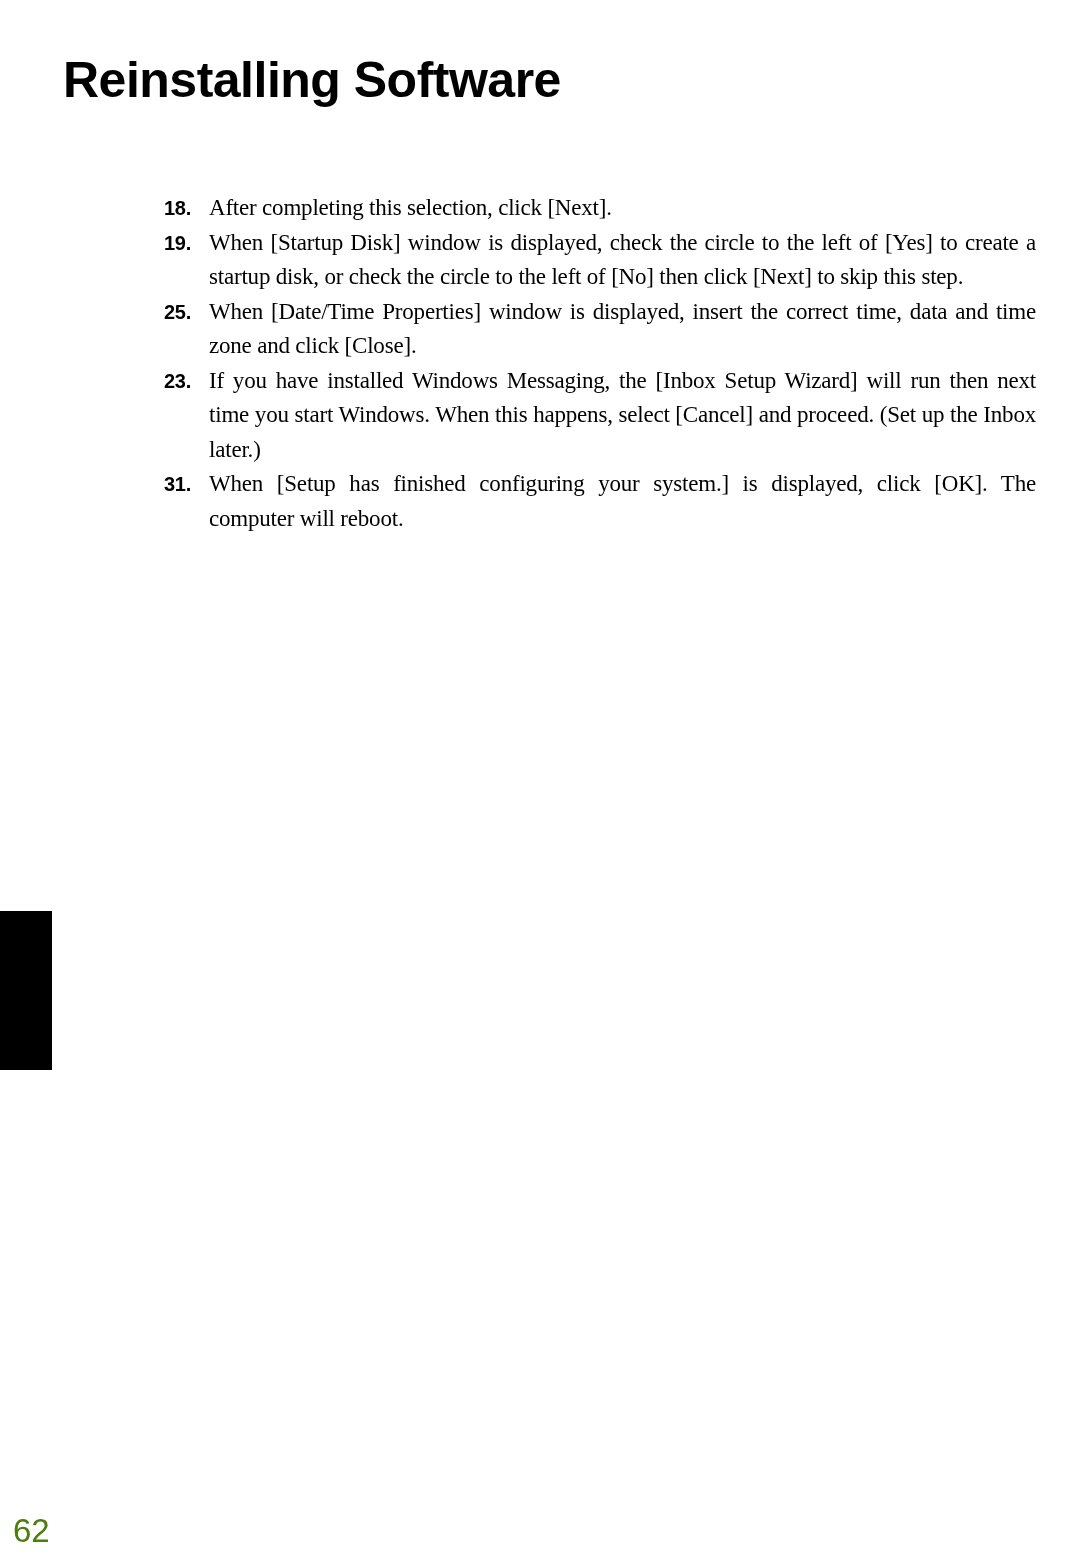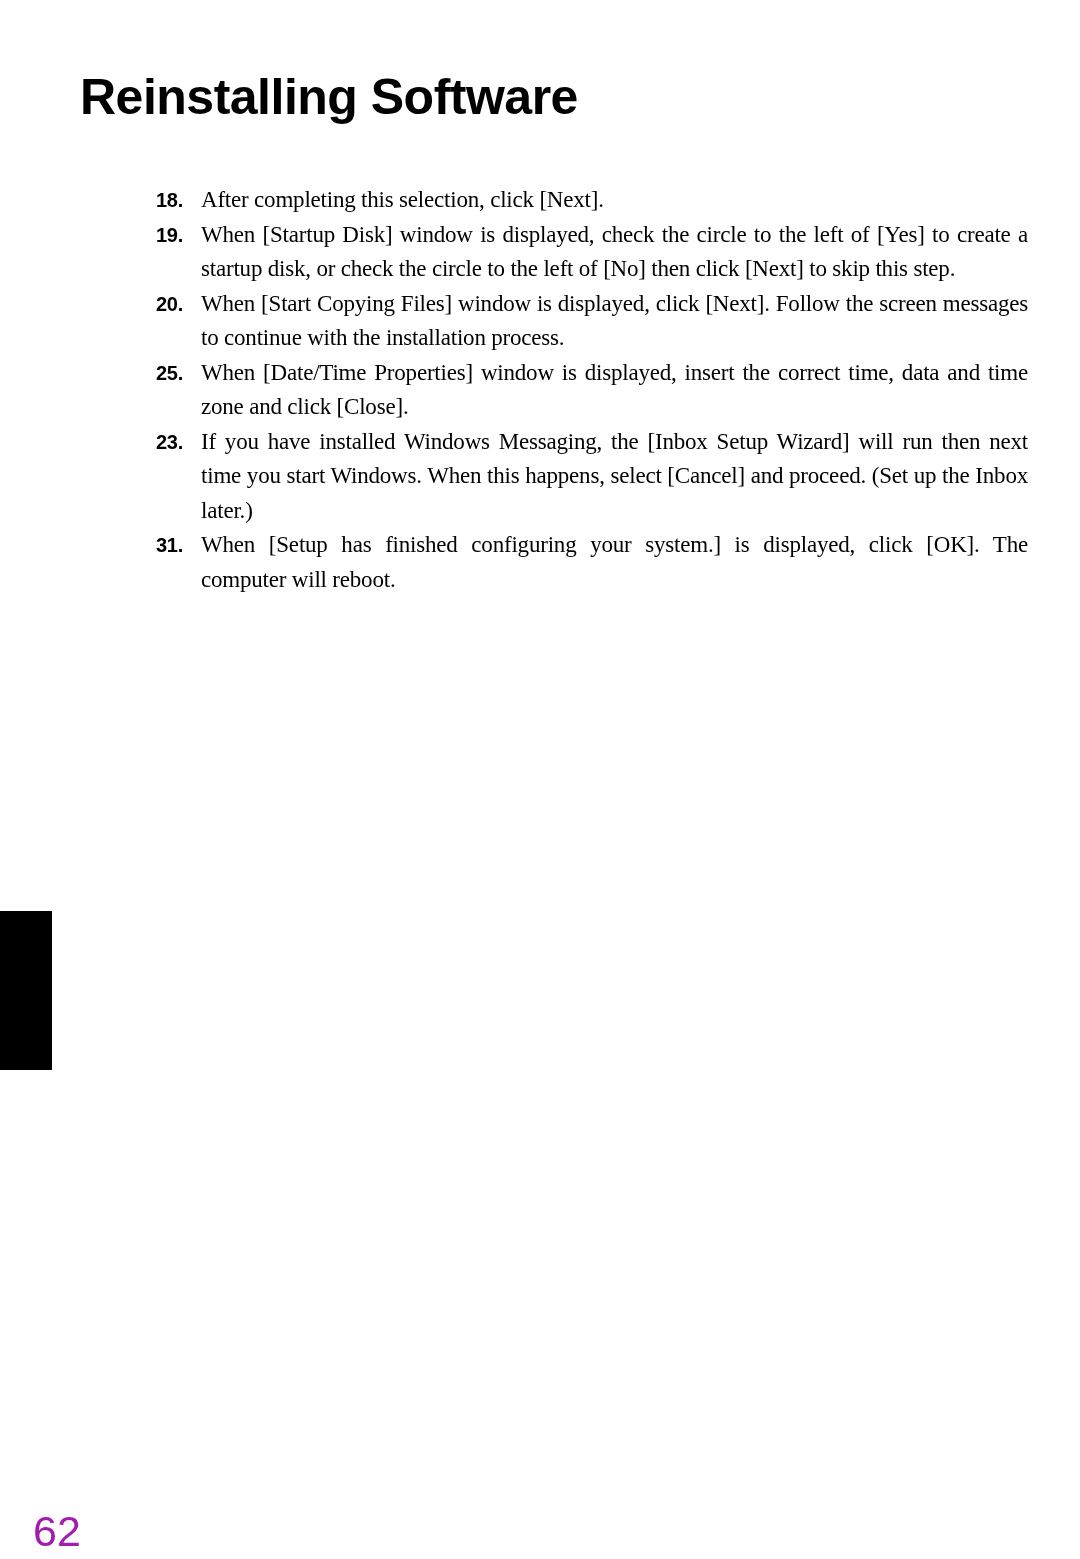--- a/index.html
+++ b/index.html
@@ -11,35 +11,35 @@
       width: 1080px;
       height: 1559px;
       position: relative;
       overflow: hidden;
       color: #000000;
     }
     .page-title {
       position: absolute;
       left: 63px;
       top: 50px;
-      margin: 17px;
+      margin: 0;
       font-family: "Liberation Sans", sans-serif;
       font-weight: bold;
       font-size: 50px;
       line-height: 60px;
       letter-spacing: -0.5px;
       color: #000000;
       white-space: nowrap;
     }
     .steps {
       position: absolute;
       left: 148px;
       top: 175px;
       width: 872px;
-      margin: 8px;
+      margin: 16px;
       padding: 0;
       list-style: none;
     }
     .step {
       position: relative;
       padding-left: 45px;
       font-family: "Liberation Serif", serif;
       font-size: 23px;
       line-height: 34.5px;
       color: #000000;
@@ -59,45 +59,41 @@
     .side-tab {
       position: absolute;
       left: 0;
       top: 911px;
       width: 52px;
       height: 159px;
       background: #000000;
     }
     .page-number {
       position: absolute;
-      left: 33px;
+      left: 13px;
       top: 1511px;
       font-family: "Liberation Sans", sans-serif;
-      font-size: 43px;
+      font-size: 33px;
       line-height: 40px;
-      color: #a21caf;
+      color: #4d7c0f;
     }
   </style>
 </head>
 <body>
 
 <h1 class="page-title">Reinstalling Software</h1>
 
 <ol class="steps">
   <li class="step">
     <span class="step-num">18.</span>
     <span>After completing this selection, click [Next].</span>
   </li>
   <li class="step">
     <span class="step-num">19.</span>
     <span>When [Startup Disk] window is displayed, check the circle to the left of [Yes] to create a startup disk, or check the circle to the left of [No] then click [Next] to skip this step.</span>
-  </li>
-  <li class="step">
-    <span class="step-num">20.</span>
-    <span>When [Start Copying Files] window is displayed, click [Next]. Follow the screen messages to continue with the installation process.</span>
   </li>
   <li class="step">
     <span class="step-num">25.</span>
     <span>When [Date/Time Properties] window is displayed, insert the correct time, data and time zone and click [Close].</span>
   </li>
   <li class="step">
     <span class="step-num">23.</span>
     <span>If you have installed Windows Messaging, the [Inbox Setup Wizard] will run then next time you start Windows. When this happens, select [Cancel] and proceed. (Set up the Inbox later.)</span>
   </li>
   <li class="step">

